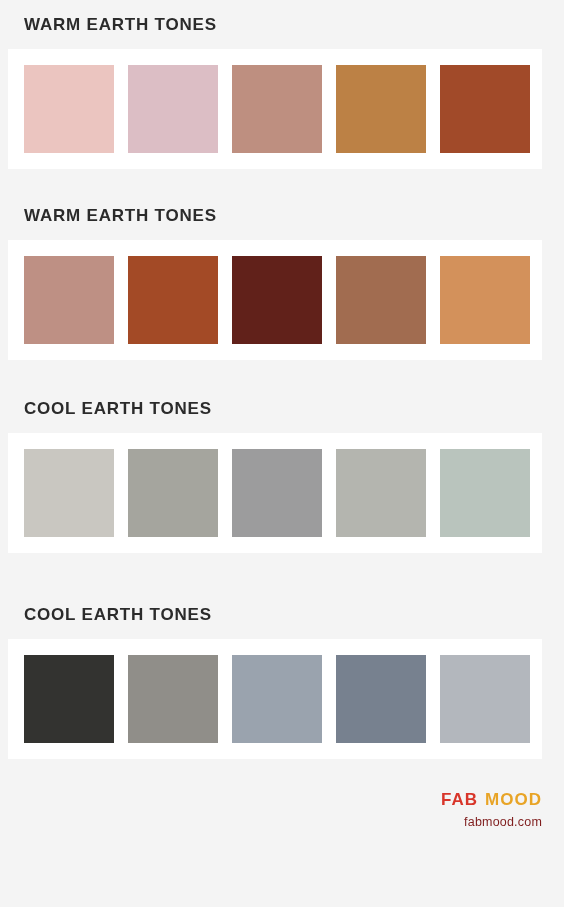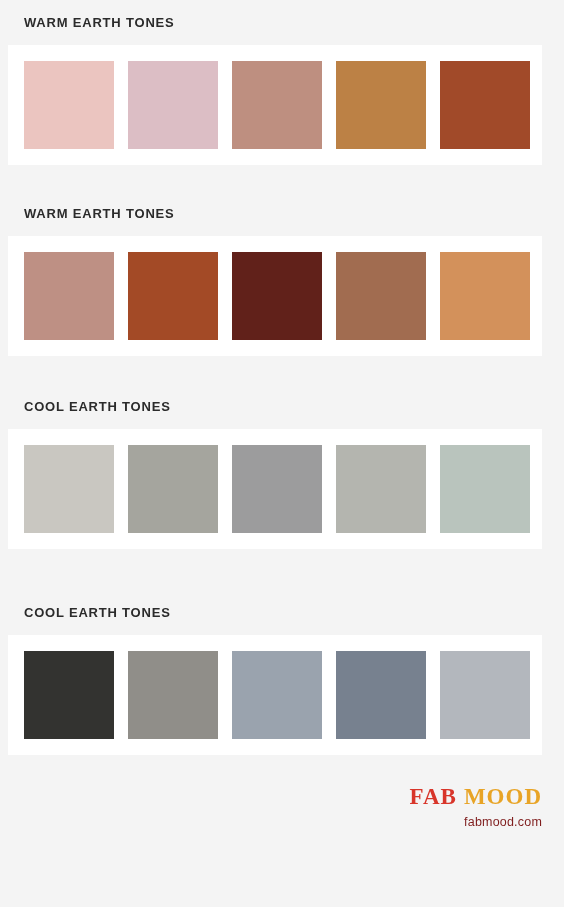--- a/index.html
+++ b/index.html
@@ -21,21 +21,21 @@
     box-sizing: border-box;
     position: relative;
   }
   .palette-section {
     position: absolute;
     left: 0;
     width: 564px;
   }
   .section-title {
     font-family: "Liberation Sans", sans-serif;
-    font-size: 13px;
+    font-size: 17px;
     font-weight: bold;
     letter-spacing: 0.8px;
     color: #2b2b2b;
     margin: 0 0 0 24px;
     line-height: 1;
     white-space: nowrap;
   }
   .swatch-card {
     margin-top: 16px;
     background: #ffffff;
@@ -58,22 +58,22 @@
     margin-left: 16px;
   }
   
   .brand {
     position: absolute;
     right: 22px;
     bottom: 79px;
     text-align: right;
   }
   .brand-logo {
-    font-family: Liberation Serif, serif;
-    font-size: 23px;
+    font-family: Liberation Sans, sans-serif;
+    font-size: 17px;
     font-weight: bold;
     letter-spacing: 1px;
     line-height: 1;
     white-space: nowrap;
   }
   .brand-fab {
     color: #d8352a;
   }
   .brand-mood {
     color: #e8a426;

